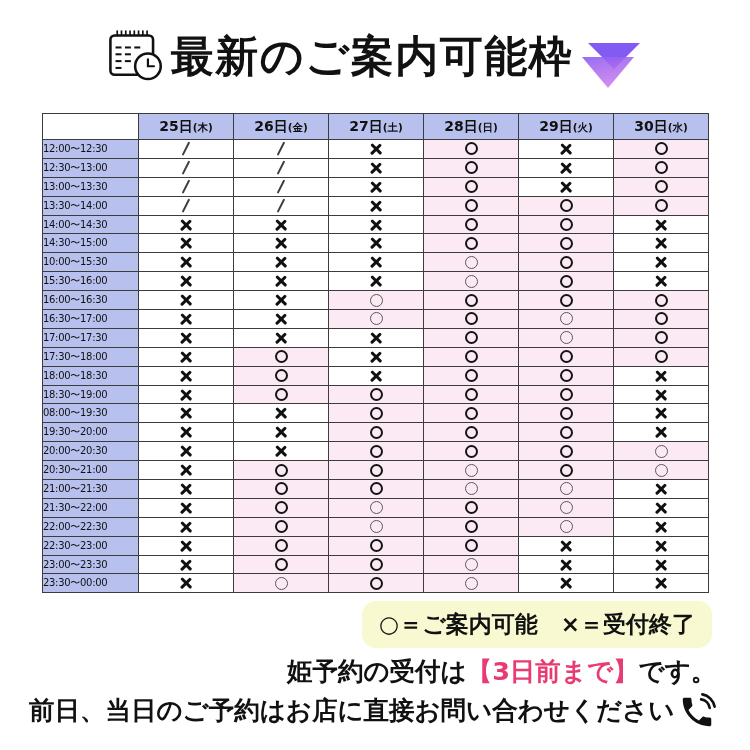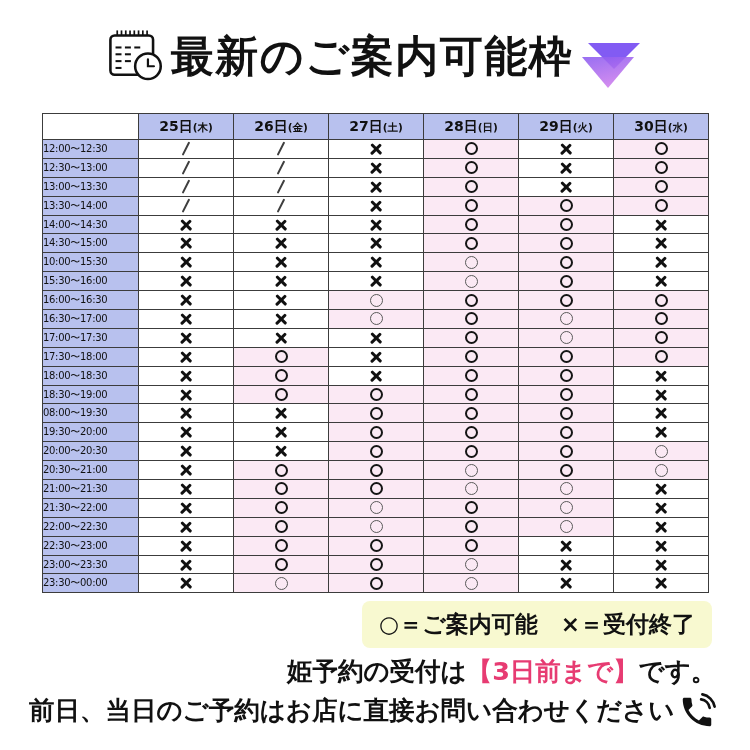--- a/index.html
+++ b/index.html
@@ -29,21 +29,21 @@
   .sym-x::before,.sym-x::after{content:"";position:absolute;left:50%;top:50%;width:2.7px;height:13.5px;background:#111;border-radius:1.2px;}
   .sym-x::before{transform:translate(-50%,-50%) rotate(45deg);}
   .sym-x::after{transform:translate(-50%,-50%) rotate(-45deg);}
   .sym-circ{display:inline-block;border-radius:50%;vertical-align:middle;box-sizing:border-box;}
   .sym-circ.bold{width:13px;height:13px;border:2.4px solid #151515;}
   .sym-circ.light{width:13px;height:13px;border:1.5px solid #5a5a5a;}
   .sym-slash{display:inline-block;width:1.6px;height:15px;background:#3f3f3f;transform:rotate(27deg);border-radius:1px;vertical-align:middle;}
   
   .legend-box{
     position:absolute;right:38px;top:601px;background:var(--legend-bg,#f8f9d0);
-    border-radius:8px;padding:8px 17px;font-size:23px;font-weight:800;white-space:nowrap;
+    border-radius:14px;padding:8px 17px;font-size:23px;font-weight:800;white-space:nowrap;
   }
   
   .footer{position:absolute;left:29px;top:654px;font-size:25.5px;font-weight:900;line-height:1.38;white-space:nowrap;text-align:right;}
   .footer .hl{color:var(--hl-pink,#e73b72);}
   .footer .line2{display:flex;align-items:center;gap:2px;}
   .phone-icon{flex:0 0 auto;margin-left:2px;margin-top:4px;}
 </style>
 </head>
 <body>
 

